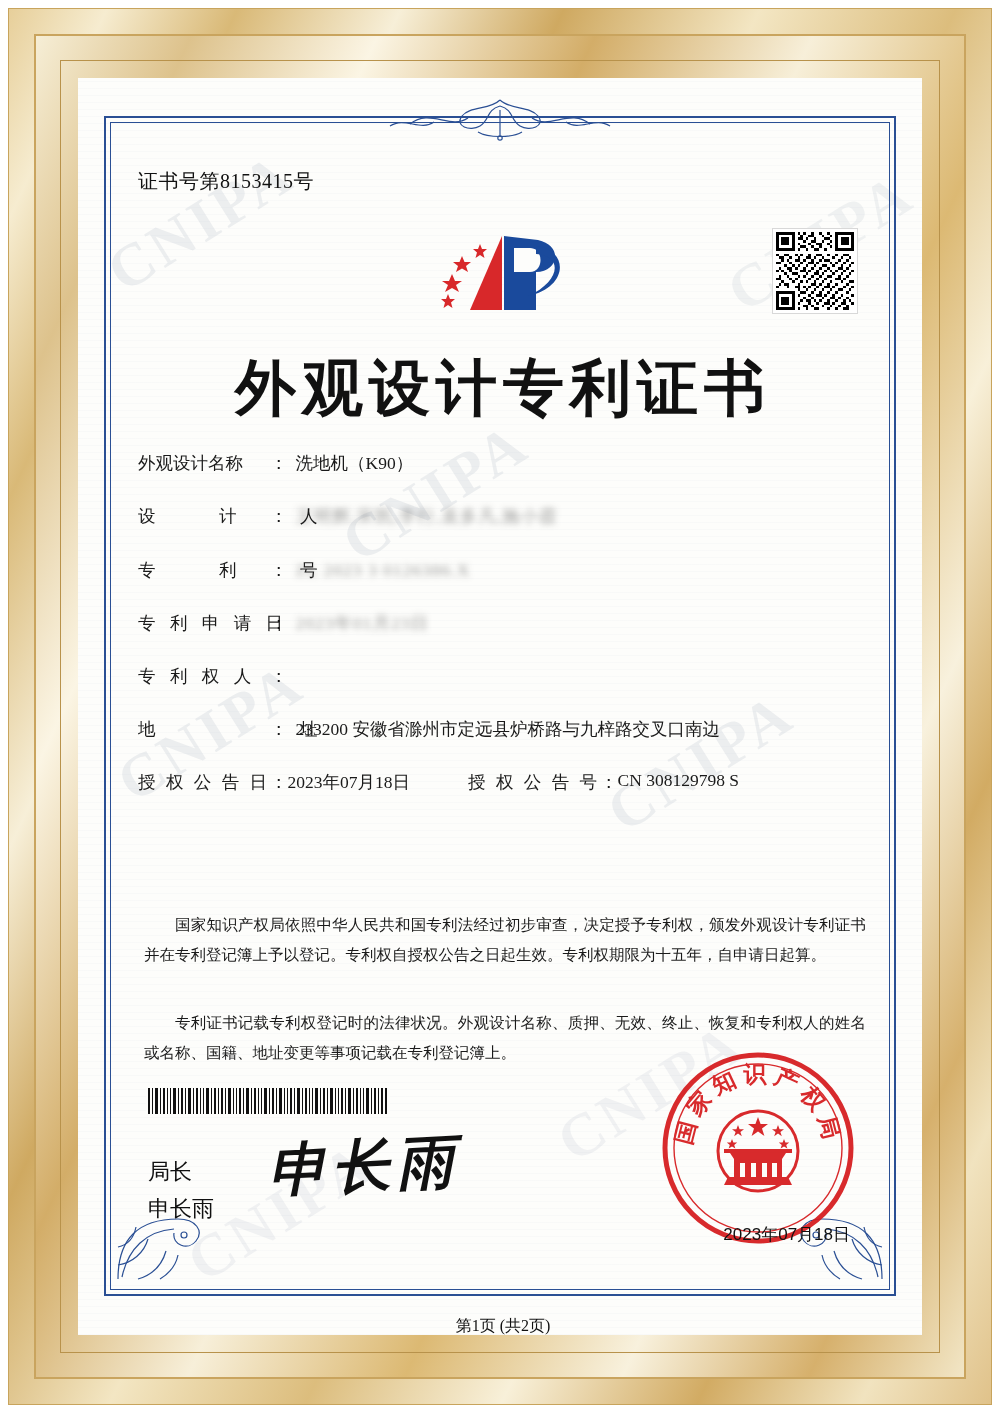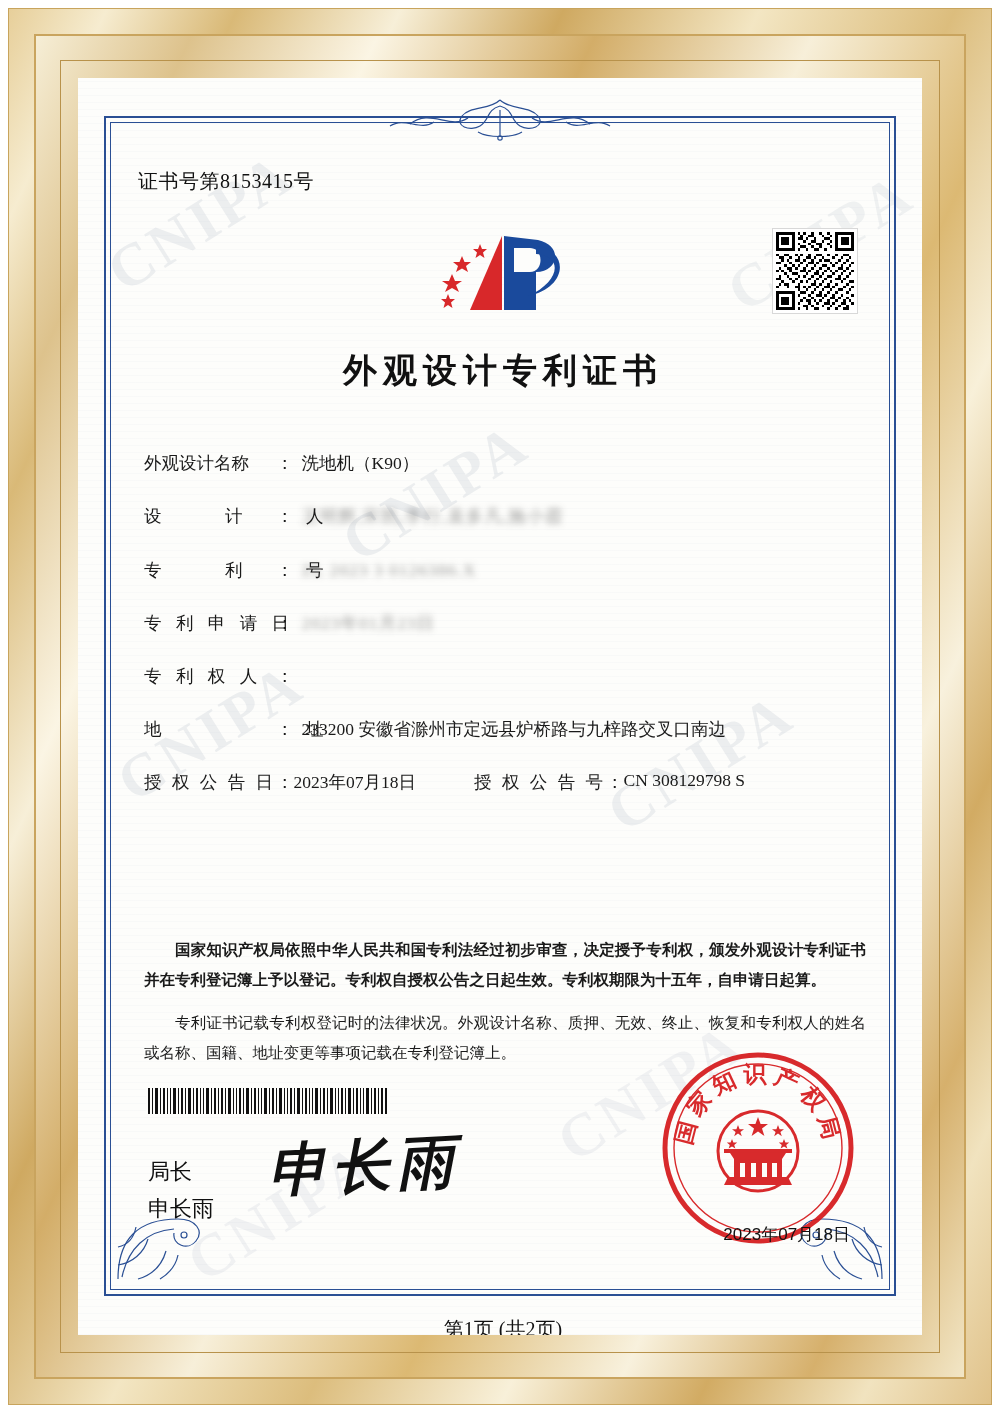--- a/index.html
+++ b/index.html
@@ -158,30 +158,30 @@
     padding: 3px;
     box-sizing: border-box;
   }
   .qr svg { display: block; }
 
   .title {
     position: absolute;
     left: 0; right: 0;
     top: 180px;
     text-align: center;
-    font-size: 34px;
+    font-size: 61px;
     letter-spacing: 6px;
     color: #111;
     font-family: "Liberation Serif", serif;
     font-weight: 700;
   }
 
   .fields {
     position: absolute;
-    left: 6px;
+    left: 0;
     top: 282px;
     width: 724px;
     font-size: 17.5px;
     color: #1a1a1a;
   }
   .field-row {
     display: flex;
     align-items: flex-start;
     margin-bottom: 27px;
     line-height: 1.5;
@@ -217,21 +217,21 @@
 
   .para {
     position: absolute;
     left: 6px;
     width: 722px;
     font-size: 15.5px;
     line-height: 1.95;
     color: #1a1a1a;
     text-align: justify;
   }
-  .para.p1 { top: 767px; font-weight: bold; }
+  .para.p1 { top: 742px; }
   .para.p2 { top: 840px; }
   .indent { text-indent: 2em; display: block; }
 
   
   .barcode {
     position: absolute;
     left: 8px;
     top: 920px;
     width: 244px;
     height: 26px;
@@ -275,21 +275,21 @@
     color: #111;
     font-family: "Liberation Sans", sans-serif;
   }
 
   
   .page-num {
     position: absolute;
     left: 0; right: 0;
     top: 1148px;
     text-align: center;
-    font-size: 20px;
+    font-size: 16px;
     color: #111;
   }
 </style>
 </head>
 <body>
 
 <div class="page">
 
   <div class="frame-outer"></div>
   <div class="frame-mid"></div>

